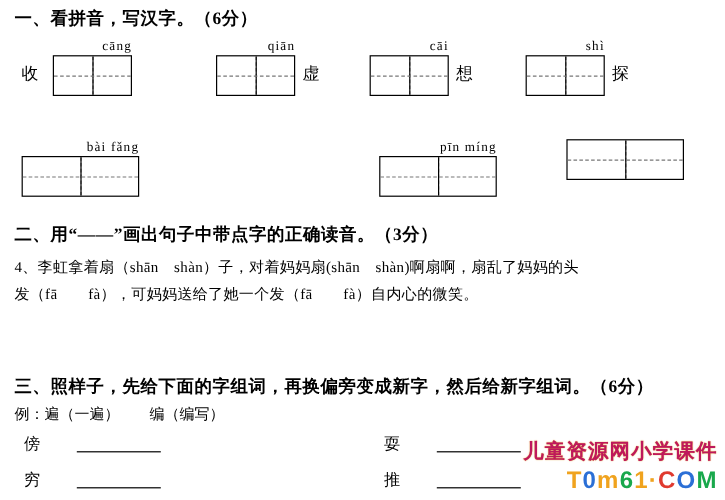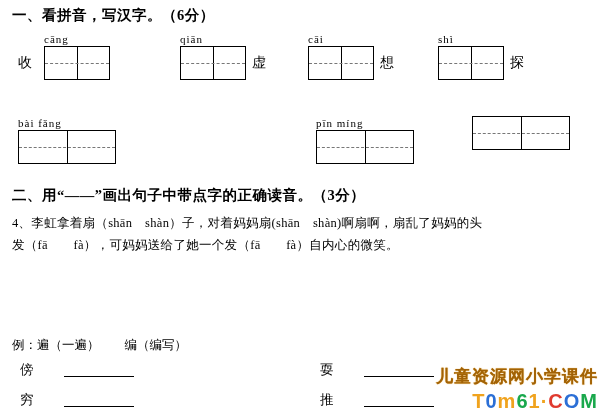--- a/index.html
+++ b/index.html
@@ -18,21 +18,21 @@
     font-size:14.5px;
     letter-spacing:0.5px;
   }
 
   
   #sec1-title{position:absolute;left:12px;top:6px;}
   .cell-group{position:absolute;}
   .pinyin{
     font-family:"Liberation Serif", serif;
     font-size:11px;
-    text-align:left;
+    text-align:right;
     height:14px;
     line-height:14px;
     letter-spacing:1px;
   }
   .tianzi{
     width:66px;height:34px;
     border:1px solid #000;
     position:relative;
     box-sizing:border-box;
   }
@@ -85,21 +85,21 @@
   .wm{
     position:absolute;
     right:6px;bottom:4px;
     text-align:right;
     pointer-events:none;
   }
   .wm-line1{
     font-family:"Liberation Sans", sans-serif;
     font-size:17px;
     font-weight:bold;
-    color:#a16207;
+    color:#be185d;
     letter-spacing:1px;
     text-shadow:0 0 1px #d98b00;
   }
   .wm-line2{
     margin-top:2px;
     font-family:"Liberation Sans", sans-serif;
     font-size:20px;
     font-weight:bold;
     letter-spacing:1px;
     color:#f0a31e;
@@ -163,20 +163,21 @@
     <div class="tianzi" style="width:98px;">
         <div class="vsep"></div>
       </div>
   </div>
 
   <div class="sec-title" id="sec2-title">二、用“——”画出句子中带点字的正确读音。（3分）</div>
 
   <div class="body-line" style="left:12px;top:214px;">4、李虹拿着扇（shān　shàn）子，对着妈妈扇(shān　shàn)啊扇啊，扇乱了妈妈的头</div>
   <div class="body-line" style="left:12px;top:236px;">发（fā　　fà），可妈妈送给了她一个发（fā　　fà）自内心的微笑。</div>
 
+  <div class="sec-title" id="sec3-title">三、照样子，先给下面的字组词，再换偏旁变成新字，然后给新字组词。（6分）</div>
   <div class="ex-line" style="left:12px;top:337px;">例：遍（一遍）　　编（编写）</div>
 
   <div class="tbl">
     <div class="r" style="top:0;">
       <div class="c-char" style="left:8px;top:4px;">傍</div>
       <div class="blank" style="left:52px;top:4px;width:70px;"></div>
       <div class="c-char" style="left:308px;top:4px;">耍</div>
       <div class="blank" style="left:352px;top:4px;width:70px;"></div>
     </div>
     <div class="r" style="top:30px;">

